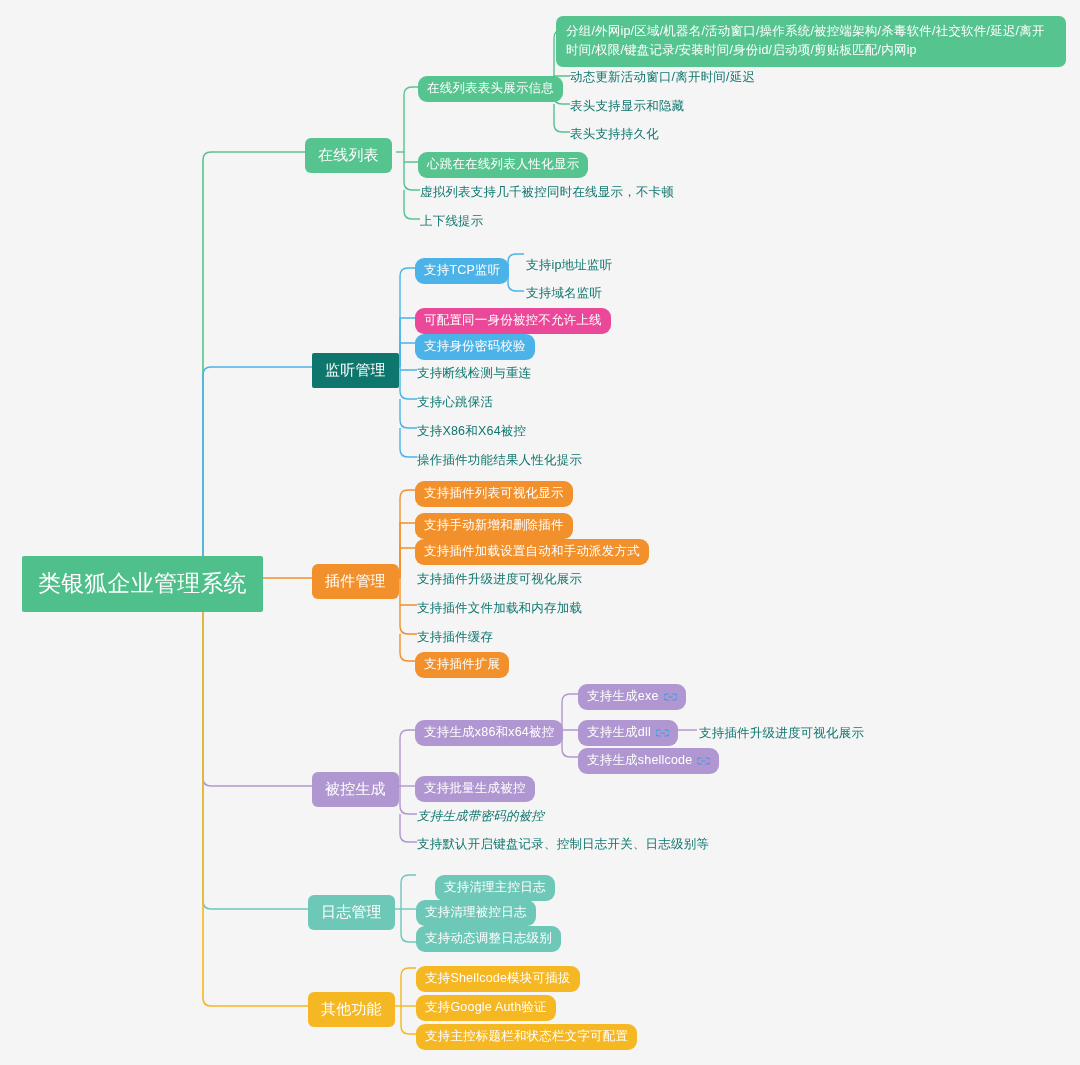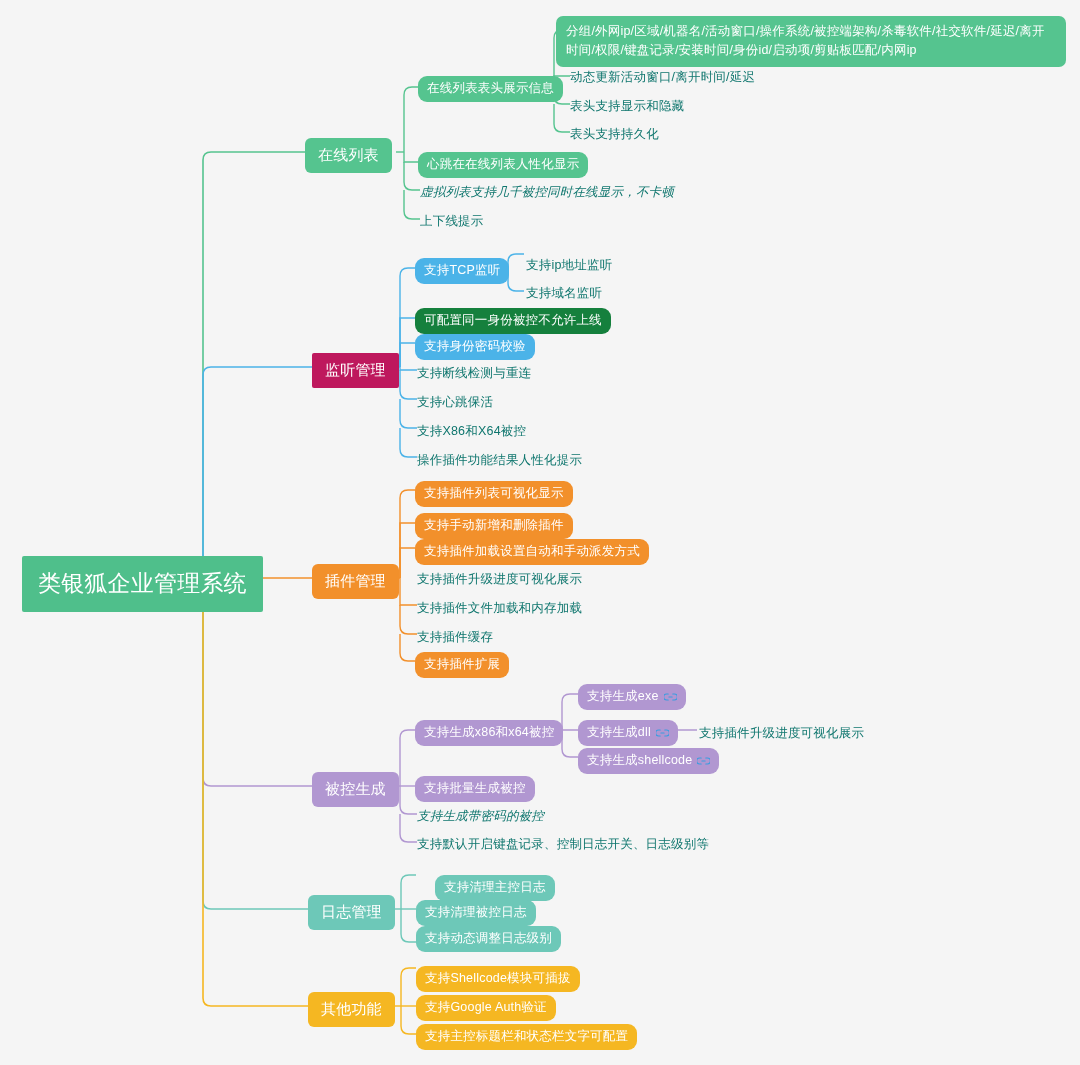--- a/index.html
+++ b/index.html
@@ -169,33 +169,33 @@
   <div class="node leaf-fill wrap2" style="left:556px; top:16px; width:510px; background:#55C48F;">分组/外网ip/区域/机器名/活动窗口/操作系统/被控端架构/杀毒软件/社交软件/延迟/离开时间/权限/键盘记录/安装时间/身份id/启动项/剪贴板匹配/内网ip</div>
 
   <div class="node leaf-plain" style="left:568px; top:65px;">动态更新活动窗口/离开时间/延迟</div>
 
   <div class="node leaf-plain" style="left:568px; top:94px;">表头支持显示和隐藏</div>
 
   <div class="node leaf-plain" style="left:568px; top:122px;">表头支持持久化</div>
 
   <div class="node leaf-fill" style="left:418px; top:152px; background:#55C48F;">心跳在在线列表人性化显示</div>
 
-  <div class="node leaf-plain" style="left:418px; top:180px;font-style:italic;">虚拟列表支持几千被控同时在线显示，不卡顿</div>
+  <div class="node leaf-plain" style="left:418px; top:180px;">虚拟列表支持几千被控同时在线显示，不卡顿</div>
 
   <div class="node leaf-plain" style="left:418px; top:209px;">上下线提示</div>
 
-  <div class="node branch sq" style="left:312px; top:353px; background:#be185d;text-align:right;">监听管理</div>
+  <div class="node branch sq" style="left:312px; top:353px; background:#0f766e;text-align:right;">监听管理</div>
 
   <div class="node leaf-fill" style="left:415px; top:258px; background:#4BB3E8;">支持TCP监听</div>
 
   <div class="node leaf-plain" style="left:524px; top:253px;">支持ip地址监听</div>
 
   <div class="node leaf-plain" style="left:524px; top:281px;">支持域名监听</div>
 
-  <div class="node leaf-fill" style="left:415px; top:308px; background:#15803d;">可配置同一身份被控不允许上线</div>
+  <div class="node leaf-fill" style="left:415px; top:308px; background:#ec4899;">可配置同一身份被控不允许上线</div>
 
   <div class="node leaf-fill" style="left:415px; top:334px; background:#4BB3E8;">支持身份密码校验</div>
 
   <div class="node leaf-plain" style="left:415px; top:361px;">支持断线检测与重连</div>
 
   <div class="node leaf-plain" style="left:415px; top:390px;">支持心跳保活</div>
 
   <div class="node leaf-plain" style="left:415px; top:419px;">支持X86和X64被控</div>
 
   <div class="node leaf-plain" style="left:415px; top:448px;text-align:right;">操作插件功能结果人性化提示</div>

